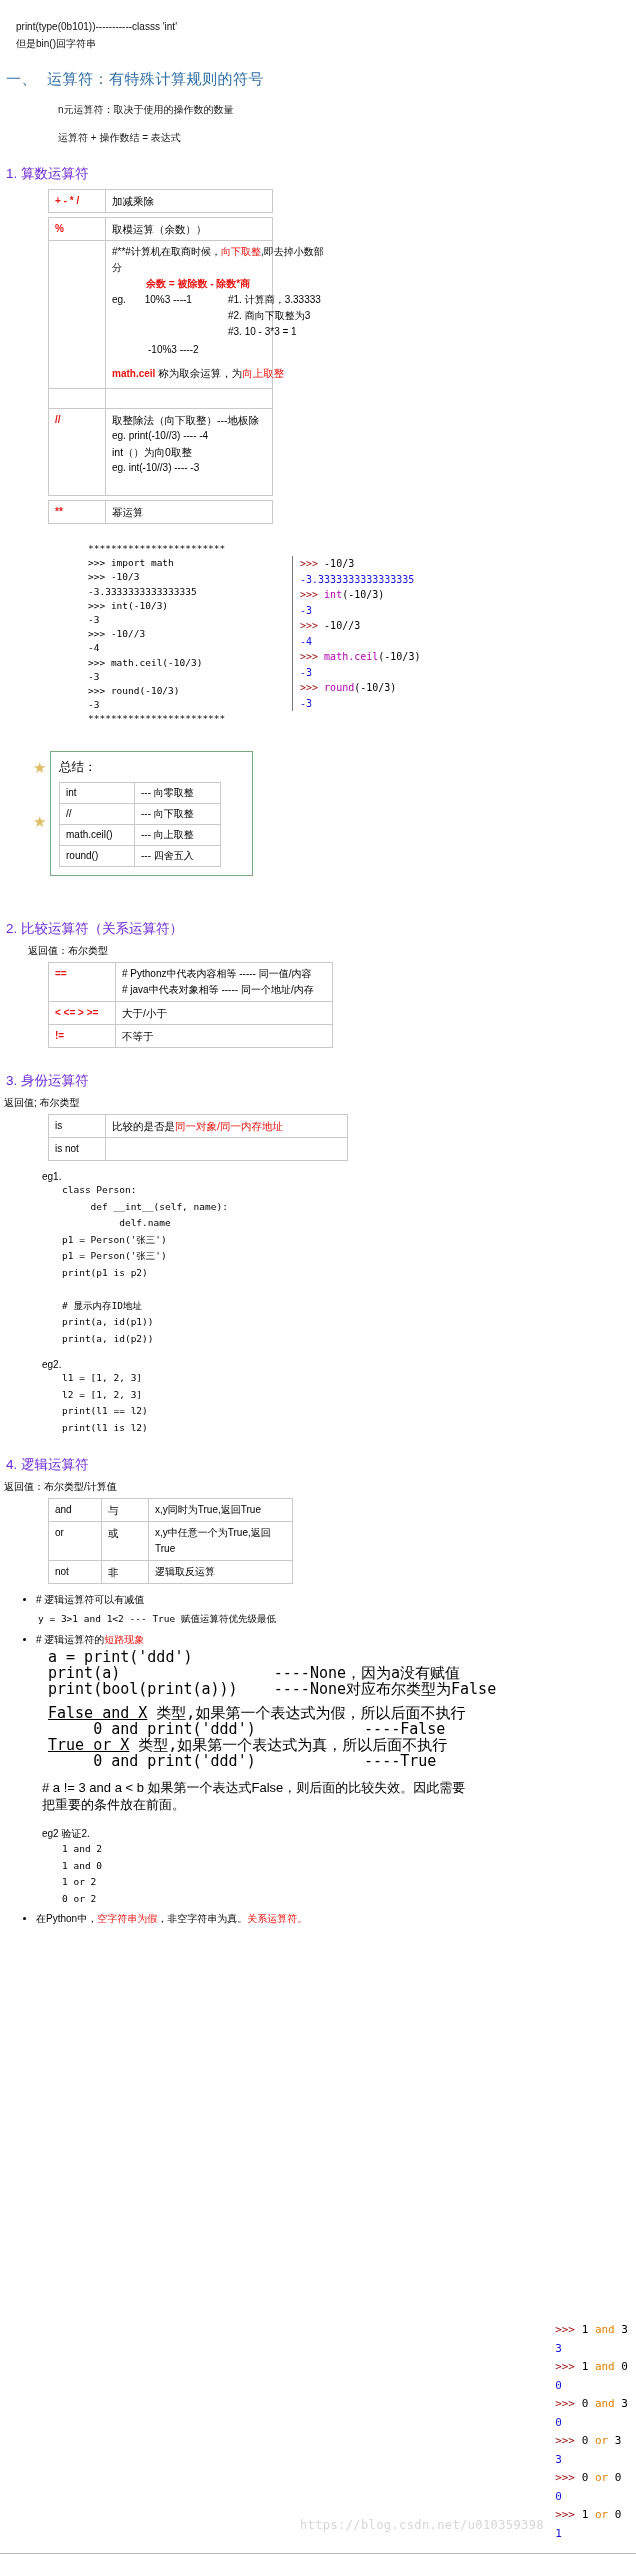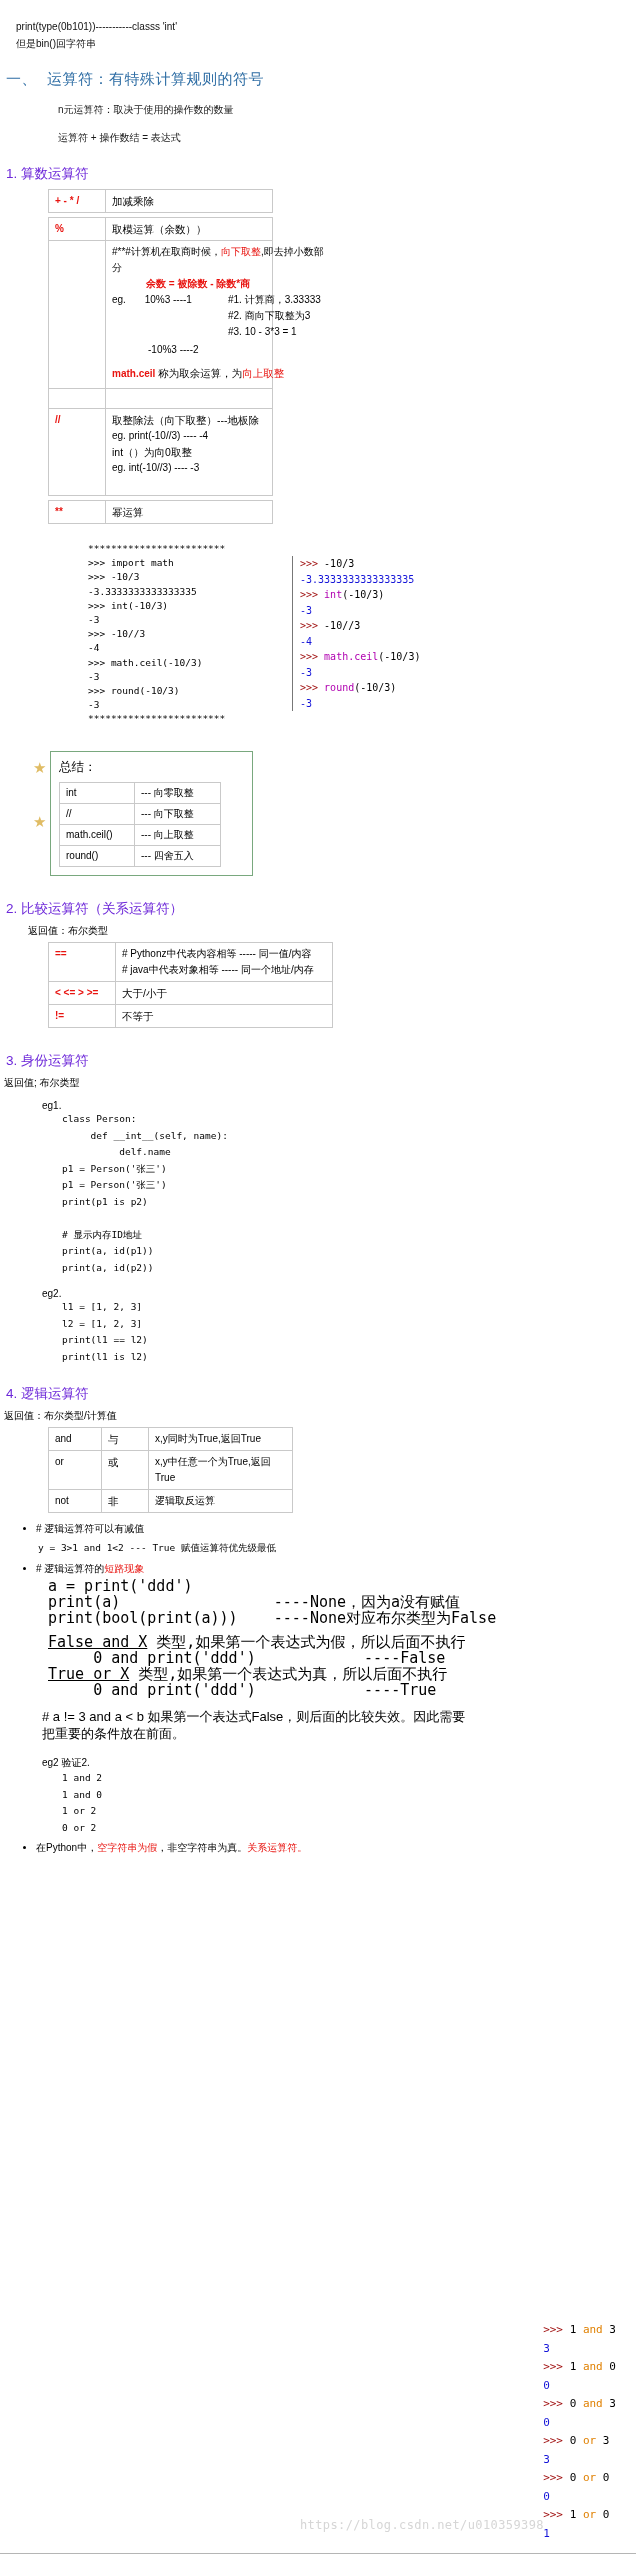--- a/index.html
+++ b/index.html
@@ -184,21 +184,21 @@
   }
   .eg-code {
     font-family: "DejaVu Sans Mono", "Liberation Mono", monospace;
     font-size: 9.5px;
     line-height: 16.5px;
     white-space: pre;
     margin-left: 20px;
   }
   .bottom-console {
     position: absolute;
-    right: 20px;
+    right: 8px;
     font-family: "DejaVu Sans Mono", "Liberation Mono", monospace;
     font-size: 11px;
     line-height: 18.5px;
     white-space: pre;
   }
   .watermark {
     position: absolute;
     left: 300px;
     top: 2518px;
     font-family: "DejaVu Sans Mono", "Liberation Mono", monospace;
@@ -336,21 +336,21 @@
             <td>--- 向上取整</td>
           </tr>
           <tr>
             <td class="c1">round()</td>
             <td>--- 四舍五入</td>
           </tr>
         </tbody>
       </table>
   </div>
 
-  <h2 class="sub-title" style="margin-top:24px">2. 比较运算符（关系运算符）</h2>
+  <h2 class="sub-title" style="margin-top:44px">2. 比较运算符（关系运算符）</h2>
   <div class="sub-note">返回值：布尔类型</div>
 
   <table class="op-table" style="width:285px;">
     <tbody>
         <tr>
       <td class="col-sym" style="width:54px"><span class="sym">==</span></td>
       <td>
         <div># Pythonz中代表内容相等  -----  同一值/内容</div>
         <div># java中代表对象相等      -----  同一个地址/内存</div>
       </td>
@@ -362,20 +362,32 @@
     <tr class="row-small">
       <td class="col-sym" style="width:54px"><span class="sym">!=</span></td>
       <td class="cjk">不等于</td>
     </tr>
   </tbody>
     </table>
 
   <h2 class="sub-title" style="margin-top:24px">3. 身份运算符</h2>
   <div class="sub-note-left">返回值; 布尔类型</div>
 
+  <table class="op-table" style="width:300px;">
+    <tbody>
+        <tr class="row-small">
+      <td class="col-sym" style="width:44px"><span>is</span></td>
+      <td class="cjk"><span>比较的是否是</span><span class="red">同一对象/同一内存地址</span></td>
+    </tr>
+    <tr class="row-small">
+      <td class="col-sym" style="width:44px"><span>is not</span></td>
+      <td class="cjk"></td>
+    </tr>
+  </tbody>
+    </table>
 
   <div class="eg-block">
     <div>eg1.</div>
     <div class="eg-code">class Person:
      def __int__(self, name):
           delf.name
 p1 = Person('张三')
 p1 = Person('张三')
 print(p1 is p2)
 

